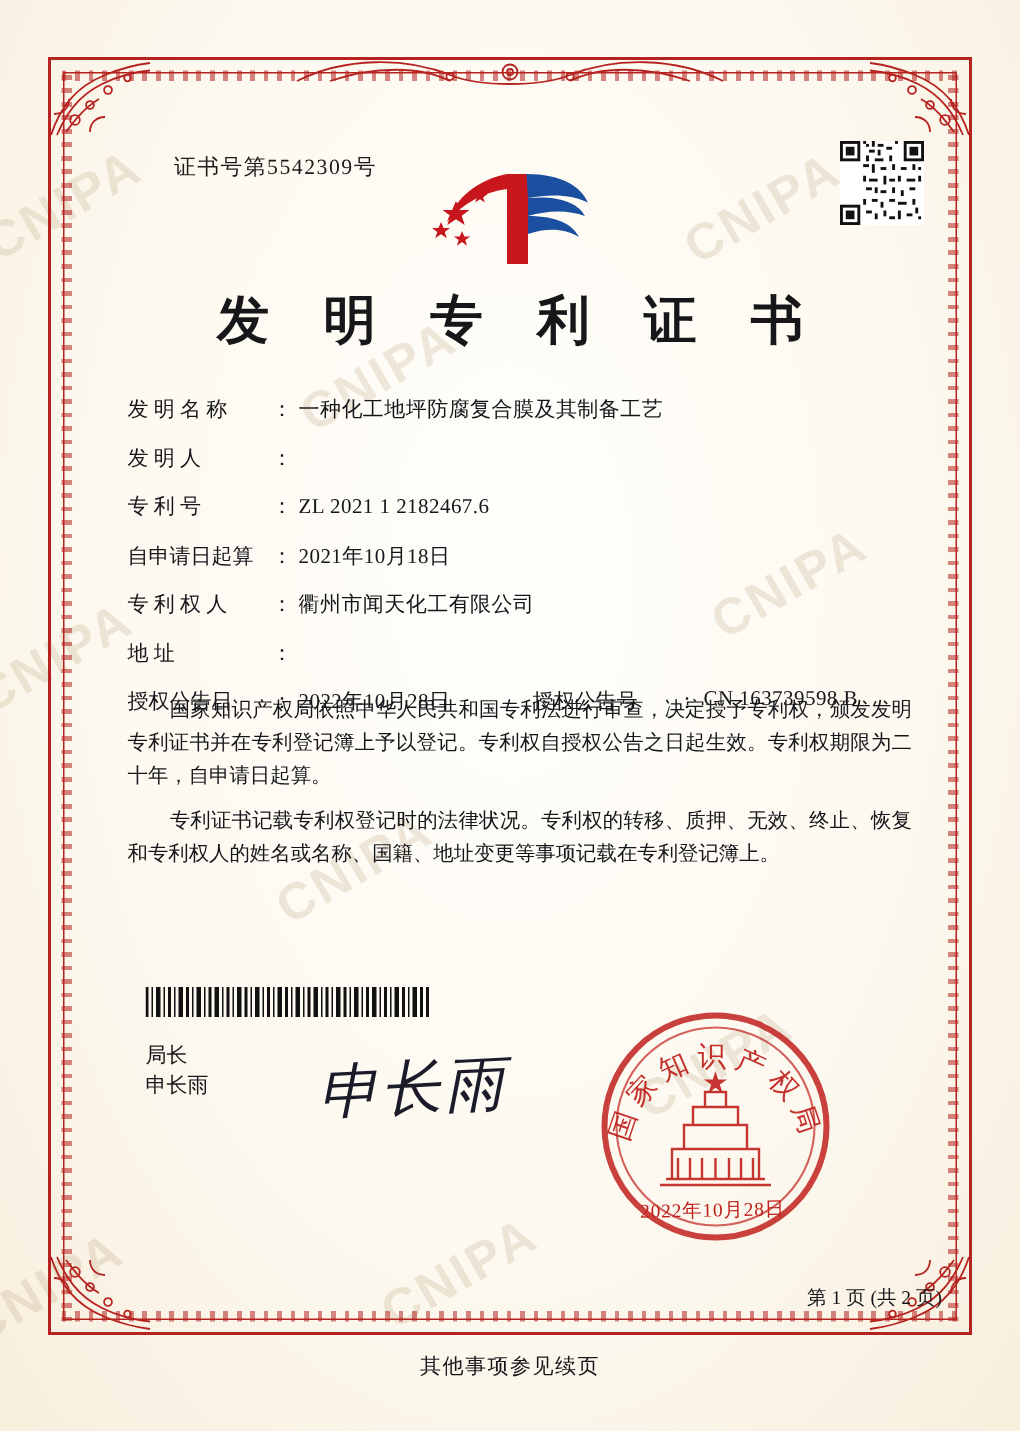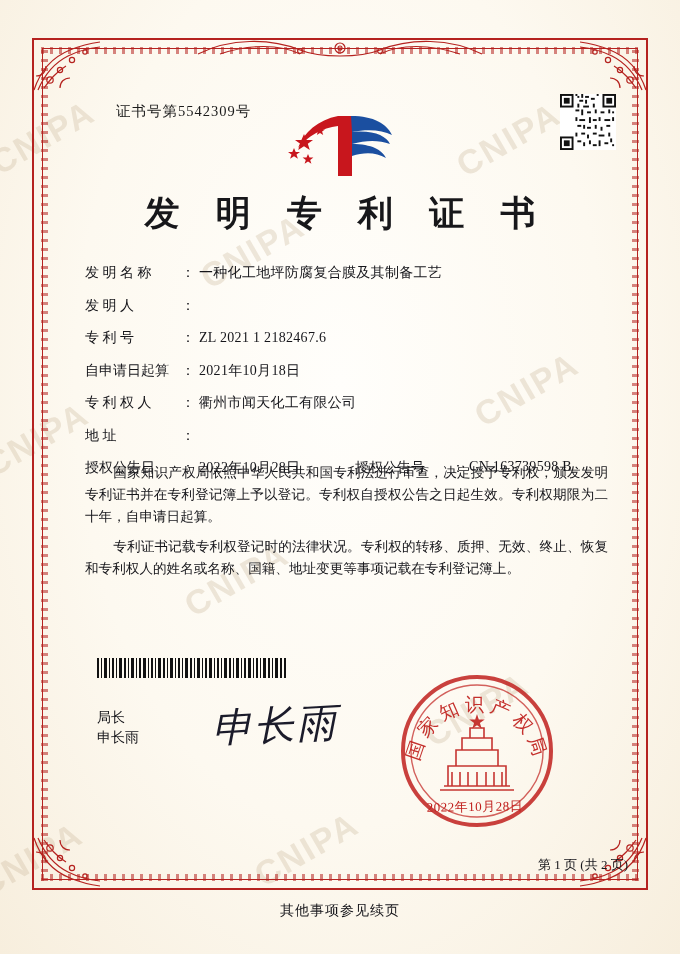--- a/index.html
+++ b/index.html
@@ -188,21 +188,21 @@
     position: absolute;
     left: 45px;
     top: 600px;
     width: 190px;
     height: 20px;
   }
 
   .sign-block {
     position: absolute;
     left: 45px;
-    top: 650px;
+    top: 637px;
     font-size: 14px;
     line-height: 20px;
     color: #15151a;
   }
   .signature {
     position: absolute;
     left: 160px;
     top: 640px;
     font-family: "DejaVu Serif", serif;
     font-size: 40px;

